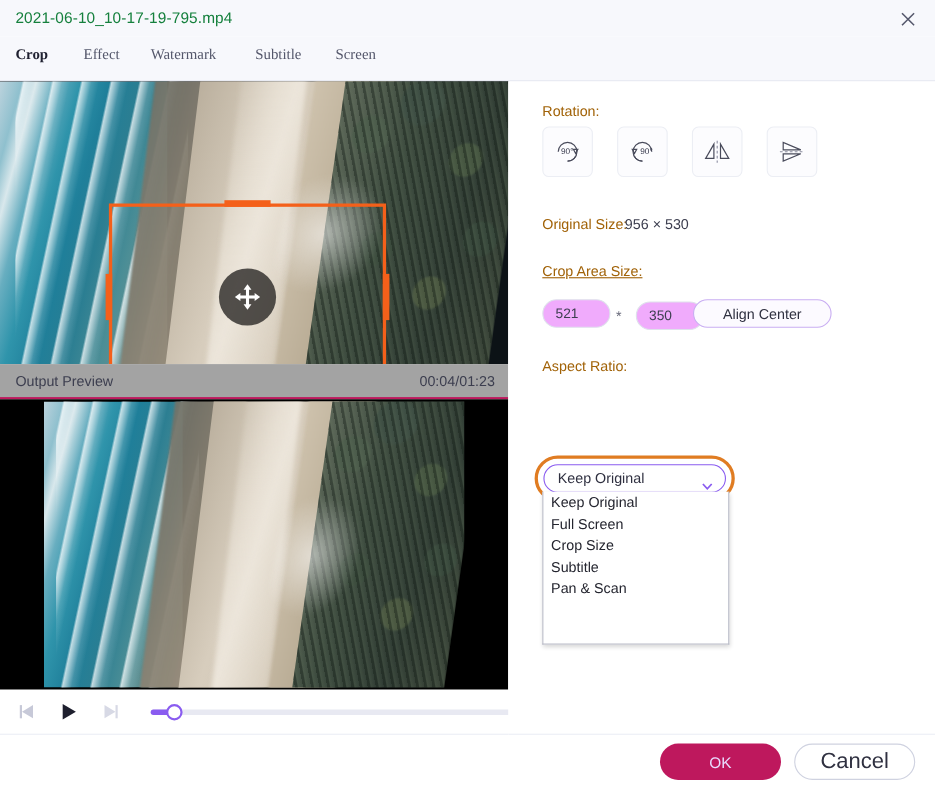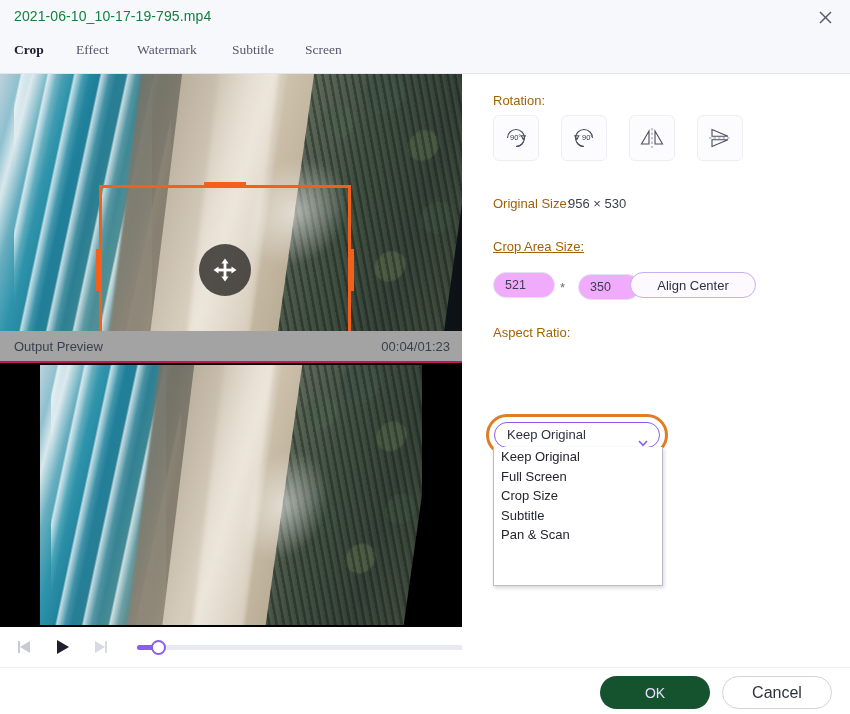--- a/index.html
+++ b/index.html
@@ -213,27 +213,27 @@
     font-size: 13px; color: #24252f; cursor: pointer; white-space: nowrap;
   }
 
   
   .footer {
     position: absolute; left: 462px; top: 667px; width: 388px; height: 47px;
     background: #fff; border-top: 1px solid #eceef5;
   }
   .ok-btn {
     position: absolute; left: 138px; top: 8px; width: 110px; height: 33px;
-    border-radius: 17px; background: #14532d; color: #e9dcff; border: none;
+    border-radius: 17px; background: #be185d; color: #e9dcff; border: none;
     font-size: 14px; font-family: inherit; cursor: pointer;
   }
   .cancel-btn {
     position: absolute; left: 260px; top: 8px; width: 110px; height: 33px;
     border-radius: 17px; background: #fff; color: #2f3040;
-    border: 1px solid #cfd2e0; font-size: 16px; font-family: inherit; cursor: pointer;
+    border: 1px solid #cfd2e0; font-size: 20px; font-family: inherit; cursor: pointer;
   }
   .footer-divider {
     position: absolute; left: 0; top: 667px; width: 462px; height: 1px; background: #eceef5;
   }
 </style>
 </head>
 <body>
 
 <div class="window">
 

